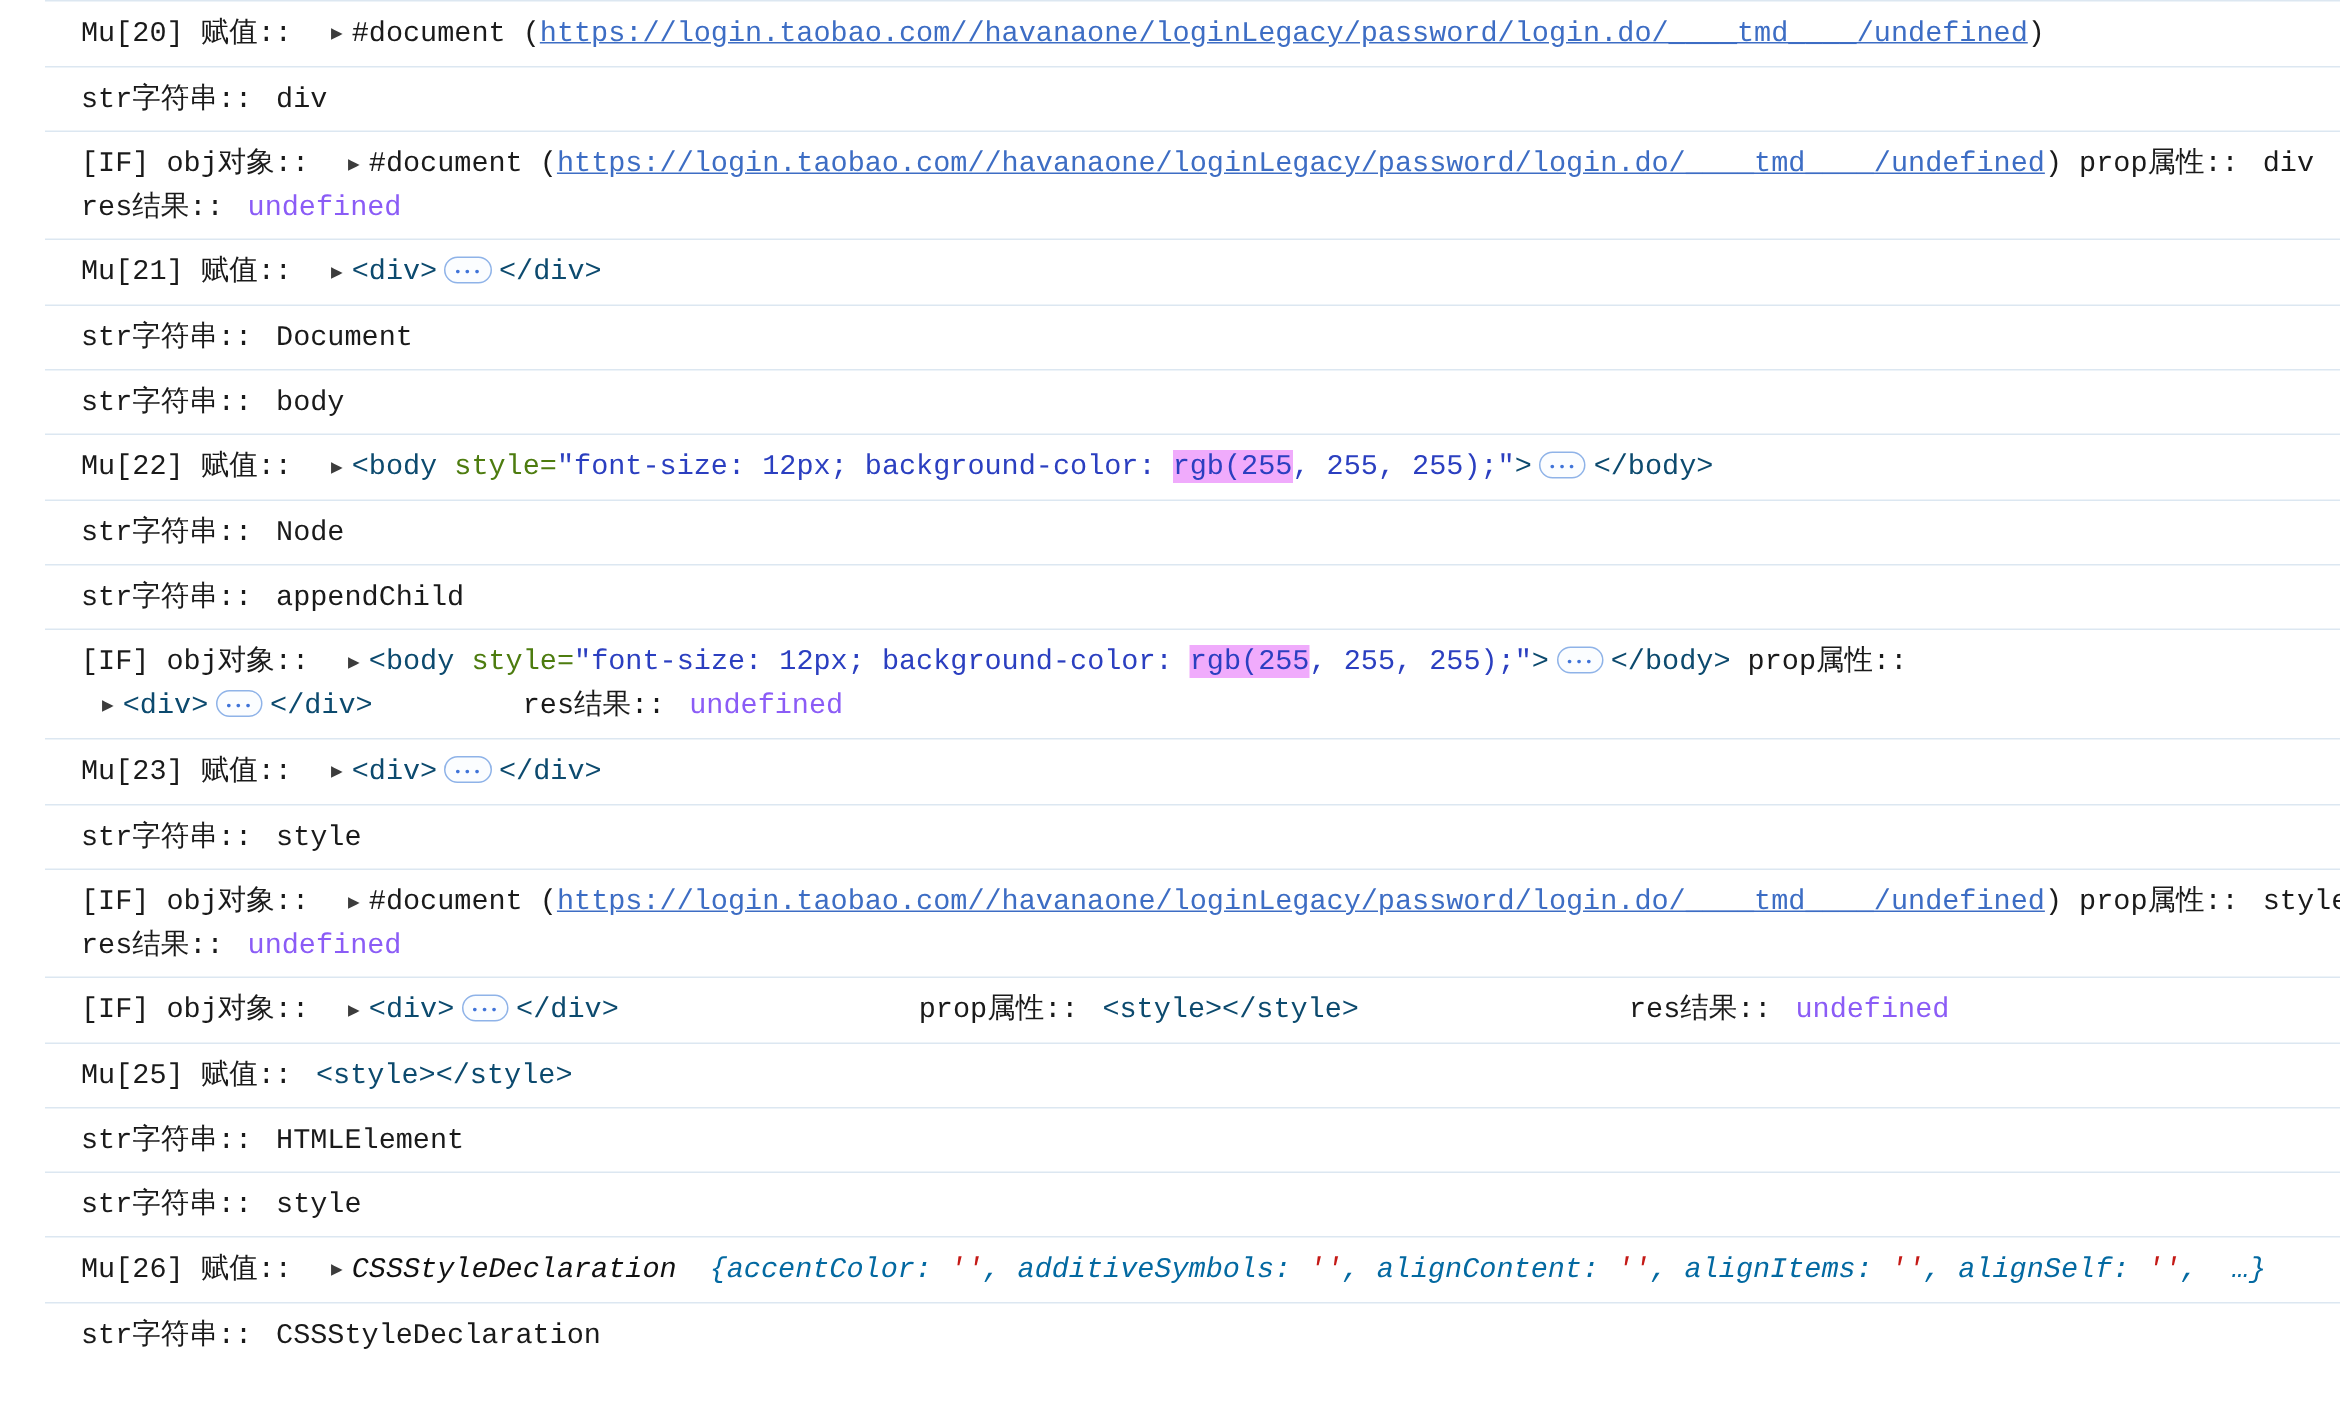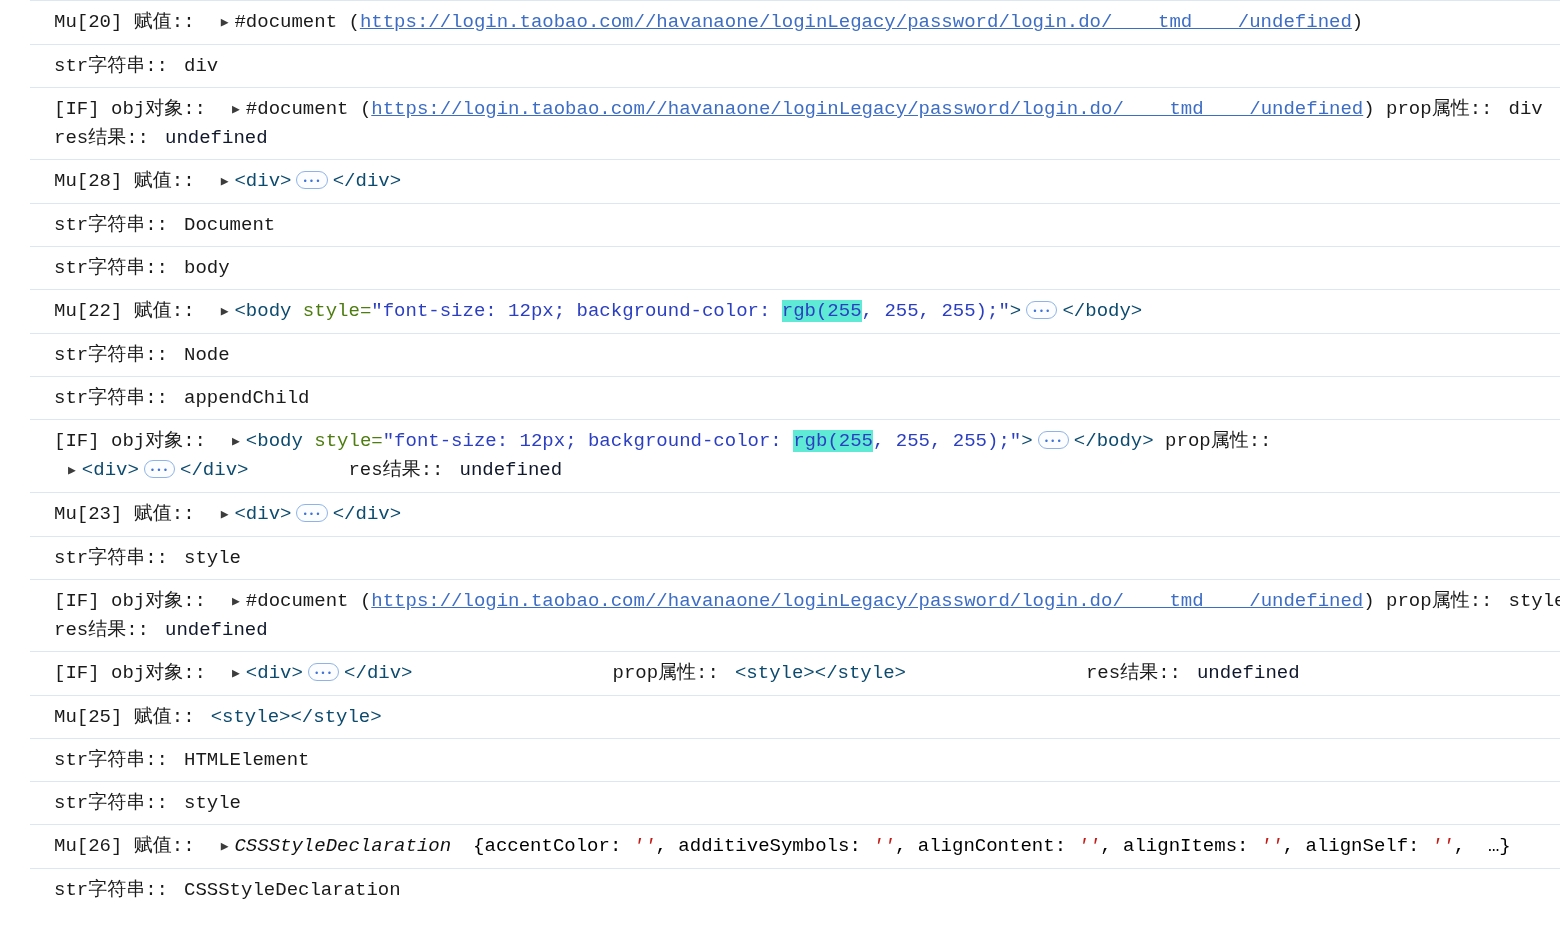--- a/index.html
+++ b/index.html
@@ -10,24 +10,24 @@
   }
   .row{border-top:1px solid #dce7f1;padding:7px 0 7px 24px;}
   .line{line-height:28px;white-space:pre;}
   .lbl{color:#1a1a1a;margin-right:16px;}
   .plain{color:#1a1a1a;}
   .arrow{color:#3c3c3c;font-size:13px;margin-right:6px;vertical-align:1px;}
   a.link{color:#3d6dc4;text-decoration:underline;cursor:pointer;}
   .tag{color:#0c4a6e;}
   .attr{color:#4d7c0f;}
   .value{color:#2b3fc0;}
-  .hl{background:#5eead4;}
-  .undef{color:#0f172a;}
+  .hl{background:#f0abfc;}
+  .undef{color:#8b5cf6;}
   .obj{color:#111;font-style:italic;}
-  .prev{color:#000000;}
+  .prev{color:#0369a1;font-style:italic;}
   .prevstr{color:#c41a16;font-style:italic;}
   .gapseg{display:inline-block;height:1px;}
   .ellipsis{
     display:inline-block;border:1px solid #8fb3e8;border-radius:10px;
     background:#fbfdff;color:#3f73d8;margin:0 5px;padding:0 5px;
     height:16px;line-height:14px;vertical-align:2px;cursor:pointer;
   }
   .ellipsis::before{content:"•••";font-size:9px;letter-spacing:1px;}
 </style>
 </head>
@@ -38,21 +38,21 @@
       <div class="line"><span class="lbl">Mu[20] 赋值::</span><span class="gapseg" style="width: 10px;"></span><span class="arrow">▶</span><span class="plain">#document (</span><a class="link">https://login.taobao.com//havanaone/loginLegacy/password/login.do/____tmd____/undefined</a><span class="plain">)</span></div>
     </div>
     <div class="row">
       <div class="line"><span class="lbl">str字符串::</span><span class="plain">div</span></div>
     </div>
     <div class="row">
       <div class="line"><span class="lbl">[IF] obj对象::</span><span class="gapseg" style="width: 10px;"></span><span class="arrow">▶</span><span class="plain">#document (</span><a class="link">https://login.taobao.com//havanaone/loginLegacy/password/login.do/____tmd____/undefined</a><span class="plain">) </span><span class="lbl">prop属性::</span><span class="plain">div</span></div>
       <div class="line"><span class="lbl">res结果::</span><span class="undef">undefined</span></div>
     </div>
     <div class="row">
-      <div class="line"><span class="lbl">Mu[28] 赋值::</span><span class="gapseg" style="width: 10px;"></span><span class="arrow">▶</span><span class="tag">&lt;div&gt;</span><span class="ellipsis"></span><span class="tag">&lt;/div&gt;</span></div>
+      <div class="line"><span class="lbl">Mu[21] 赋值::</span><span class="gapseg" style="width: 10px;"></span><span class="arrow">▶</span><span class="tag">&lt;div&gt;</span><span class="ellipsis"></span><span class="tag">&lt;/div&gt;</span></div>
     </div>
     <div class="row">
       <div class="line"><span class="lbl">str字符串::</span><span class="plain">Document</span></div>
     </div>
     <div class="row">
       <div class="line"><span class="lbl">str字符串::</span><span class="plain">body</span></div>
     </div>
     <div class="row">
       <div class="line"><span class="lbl">Mu[22] 赋值::</span><span class="gapseg" style="width: 10px;"></span><span class="arrow">▶</span><span class="tag">&lt;body</span><span class="attr"> style=</span><span class="value">"font-size: 12px; background-color: </span><span class="value hl">rgb(255</span><span class="value">, 255, 255);"</span><span class="tag">&gt;</span><span class="ellipsis"></span><span class="tag">&lt;/body&gt;</span></div>
     </div>

